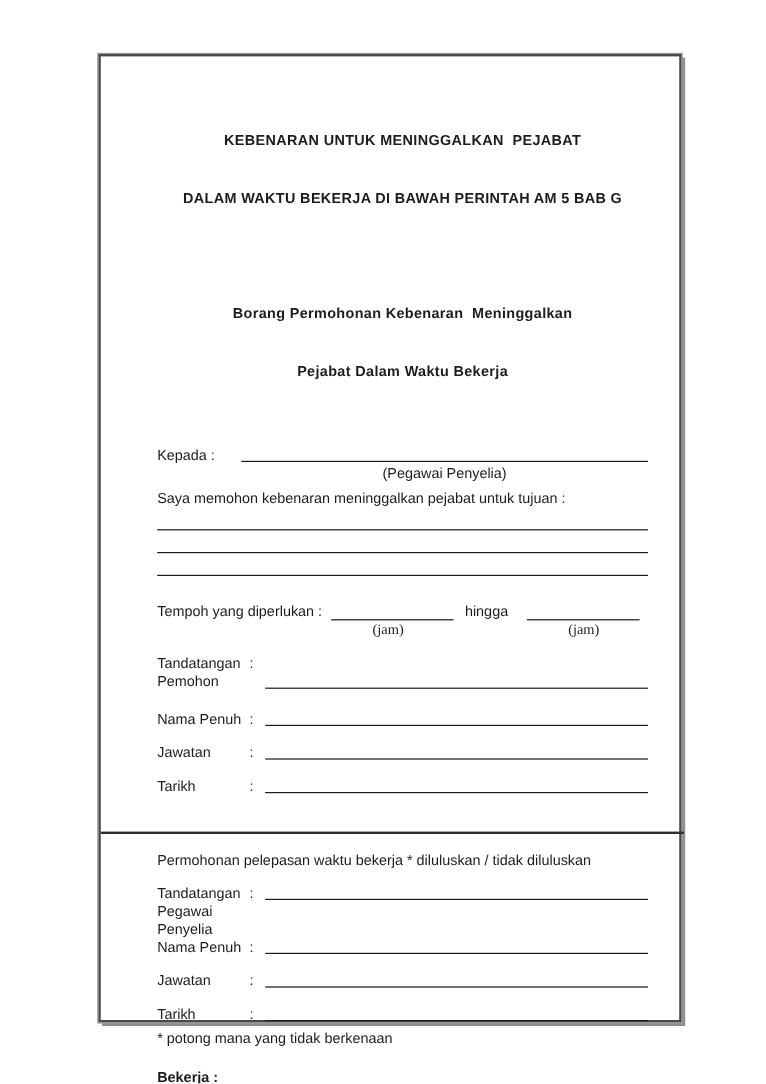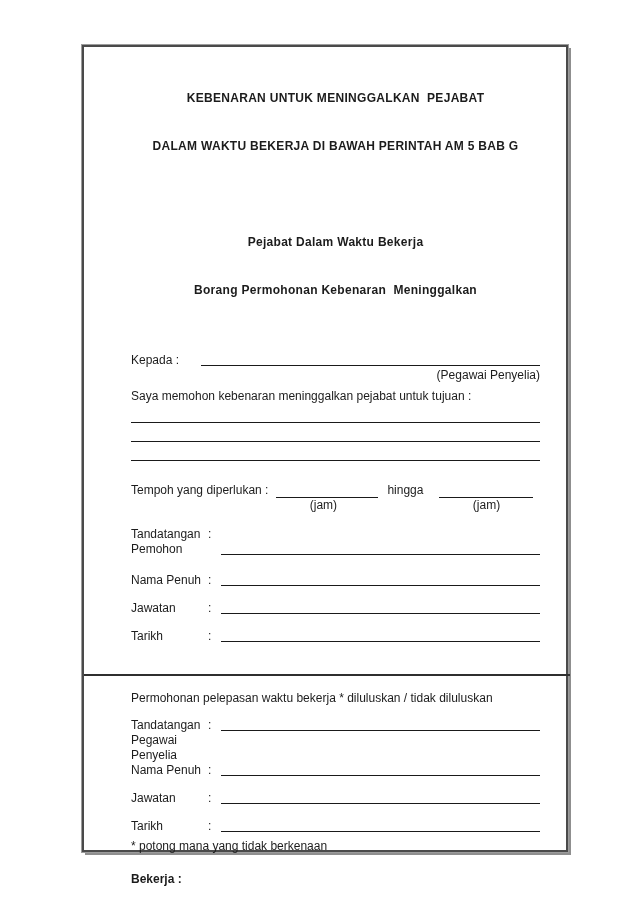--- a/index.html
+++ b/index.html
@@ -10,42 +10,42 @@
     color: #1c1c1c;
   }
   .page { position: relative; width: 638px; height: 903px; background: #fff; overflow: hidden; }
   .form-box {
     position: absolute; left: 82px; top: 45px;
     width: 486px; height: 807px;
     box-sizing: border-box;
     background: #fff;
     border: 2px solid #4a4a4a;
     box-shadow: 0 0 0 1px #9c9c9c, 3px 3px 0 0 #8f8f8f;
-    padding: 11px 26px 0 47px;
+    padding: 30px 26px 0 47px;
     font-size: 12px; line-height: 15px;
   }
   .title, .subtitle {
     text-align: center; font-weight: bold;
     line-height: 16px; letter-spacing: 0.3px;
     white-space: pre-wrap;
   }
   .subtitle { margin-top: 16px; }
 
   .kepada { margin-top: 23px; }
   .kepada-row { display: flex; }
   .kepada-row .lbl { flex: 0 0 70px; white-space: pre-wrap; }
   .fill { flex: 1; border-bottom: 1px solid #1a1a1a; margin-bottom: 2px; }
-  .kepada-caption { margin-left: 70px; text-align: right; }
+  .kepada-caption { margin-left: 70px; text-align: center; }
 
   .purpose { margin-top: 6px; }
   .rules .rule { height: 18px; border-bottom: 1px solid #1a1a1a; }
 
   .tempoh { margin-top: 22px; display: flex; align-items: flex-start; }
   .tempoh .tlabel { white-space: pre-wrap; }
-  .blankwrap { display: inline-flex; flex-direction: column; text-align: center; }
+  .blankwrap { display: inline-flex; flex-direction: column; text-align: center; font-family: Liberation Serif, serif; }
   .blank { height: 14px; border-bottom: 1px solid #1a1a1a; }
   .blank.b1 { width: 102px; margin-left: 8px; }
   .blank.b2 { width: 94px; }
   .hingga { margin: 0 16px 0 9px; }
 
   .frow { display: grid; grid-template-columns: 77px 13px 1fr; }
   .frow .fline { border-bottom: 1px solid #1a1a1a; align-self: end; margin-bottom: 2px; }
   .mt13 { margin-top: 13px; }
   .mt16 { margin-top: 16px; }
 
@@ -74,22 +74,22 @@
 
 <div class="page">
   <div class="form-box">
 
     <div class="title">
       <div>KEBENARAN UNTUK MENINGGALKAN  PEJABAT</div>
       <div>DALAM WAKTU BEKERJA DI BAWAH PERINTAH AM 5 BAB G</div>
     </div>
 
     <div class="subtitle">
+      <div>Borang Permohonan Kebenaran  Meninggalkan</div>
       <div>Pejabat Dalam Waktu Bekerja</div>
-      <div>Borang Permohonan Kebenaran  Meninggalkan</div>
     </div>
 
     <div class="kepada">
       <div class="kepada-row">
         <span class="lbl">Kepada :</span>
         <span class="fill"></span>
       </div>
       <div class="kepada-caption">(Pegawai Penyelia)</div>
     </div>
 

